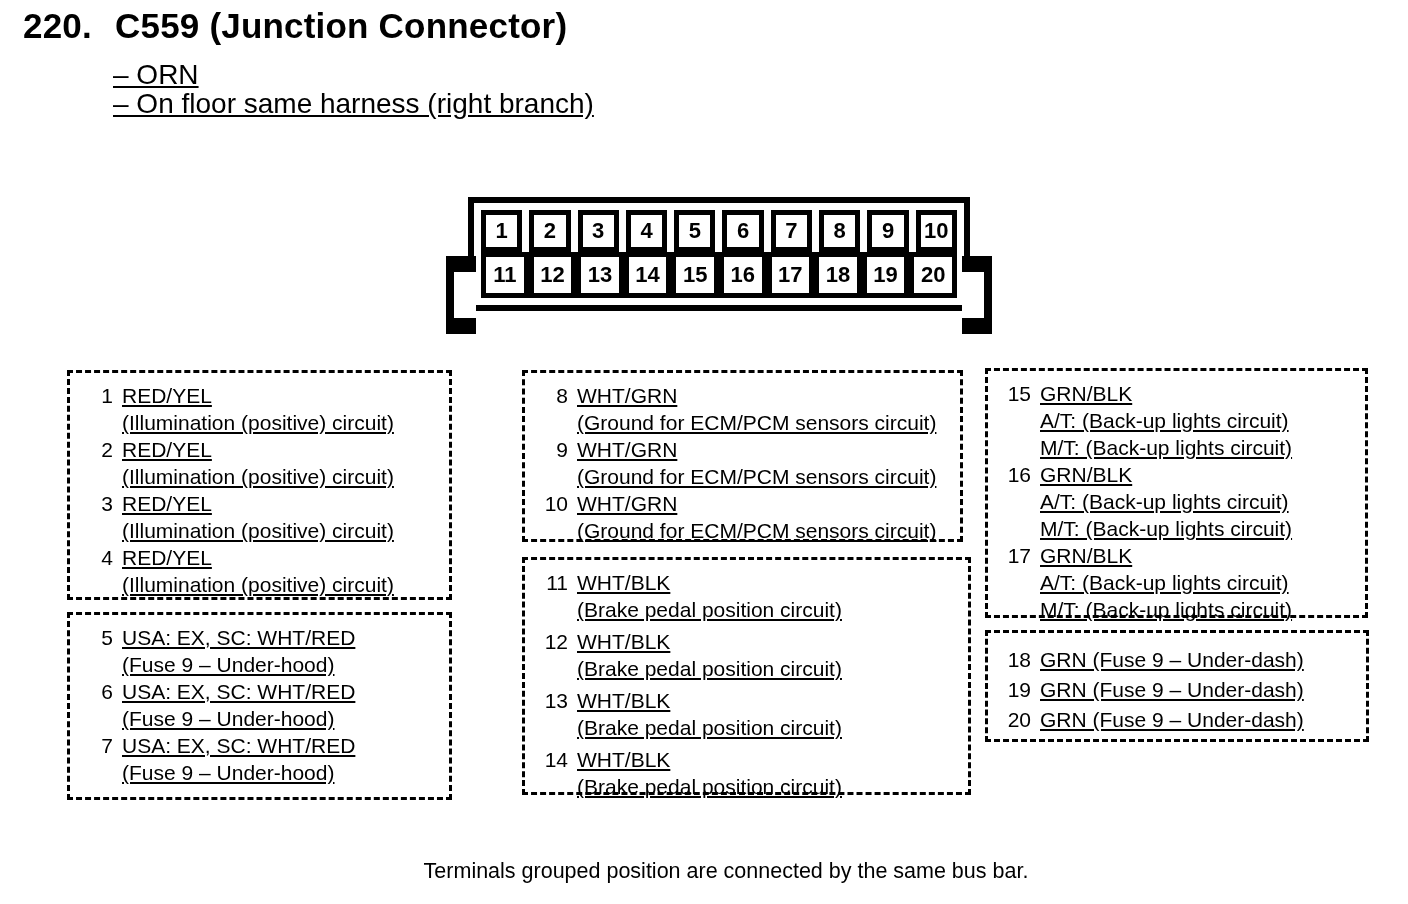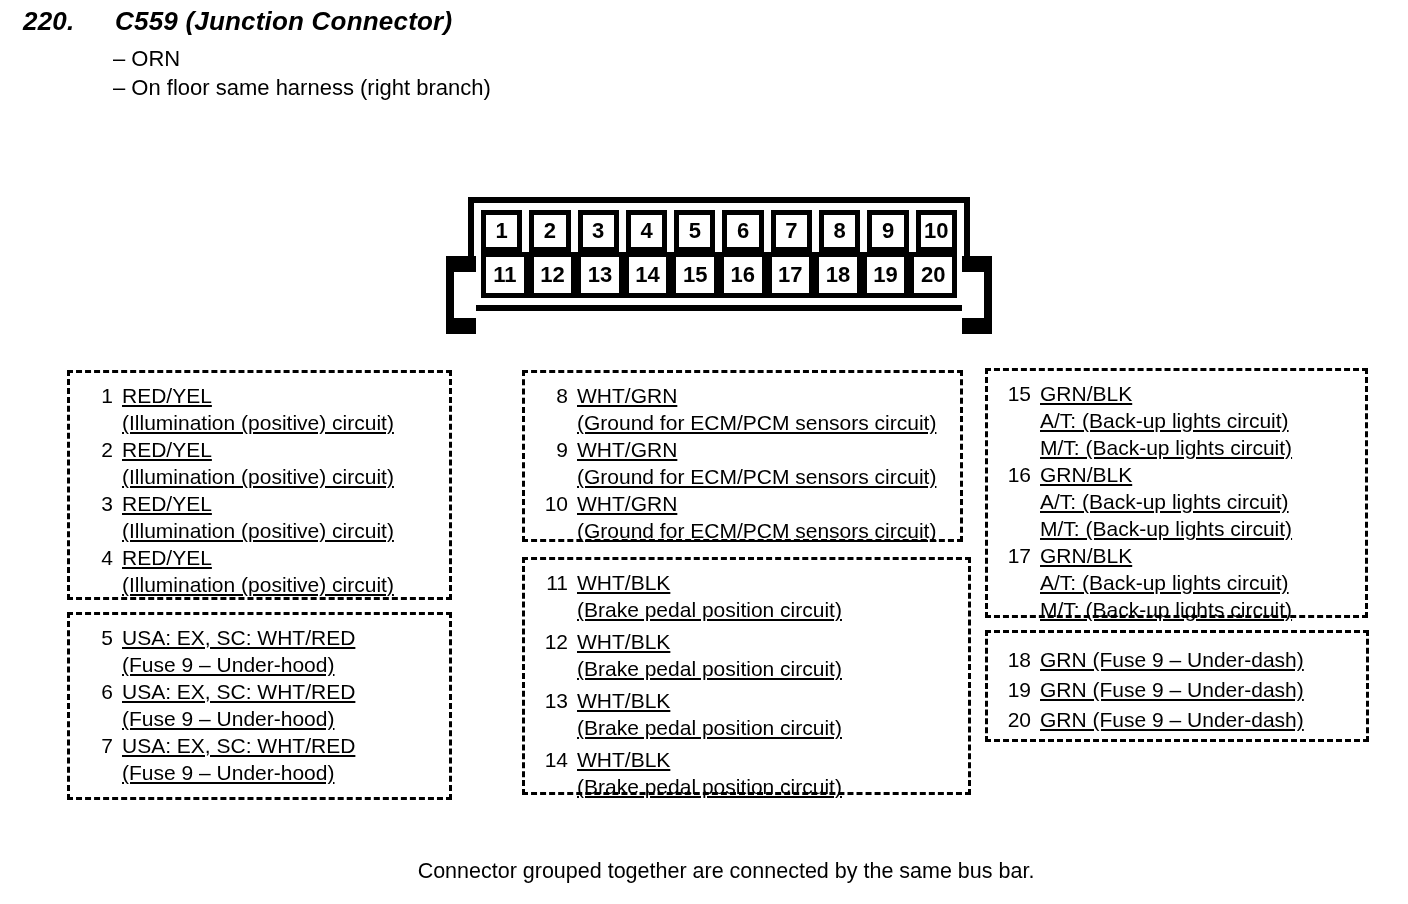--- a/index.html
+++ b/index.html
@@ -5,23 +5,23 @@
   html, body { margin:0; padding:0; background:#ffffff; }
   .page {
     position:relative; width:1408px; height:904px;
     background:#ffffff; color:#000;
     font-family:"Liberation Sans", sans-serif;
     overflow:hidden;
   }
 
   
   .header { position:absolute; left:23px; top:6px; }
-  .title-row { font-size:26px; font-weight:bold; white-space:nowrap; letter-spacing:0.2px;font-style:italic; }
+  .title-row { font-size:35px; font-weight:bold; white-space:nowrap; letter-spacing:0.2px; }
   .page-number { display:inline-block; width:92px; }
-  .bullets { position:absolute; left:113px; top:44px; font-size:22px; line-height:29px; }
+  .bullets { position:absolute; left:113px; top:60px; font-size:28px; line-height:29px;text-decoration:underline; }
   .bullet { white-space:nowrap; }
 
   
   .connector {
     position:absolute; left:468px; top:197px;
     width:490px; height:102px;
     border:6px solid #000; background:#fff;
   }
   .pin-row { display:flex; }
   .pin-row-top { margin:7px 7px 0 7px; gap:7px; }
@@ -255,15 +255,15 @@
         </div>
         <div class="entry">
           <span class="pin-no">20</span>
           <span class="desc">
             <div class="line">GRN (Fuse 9 – Under-dash)</div>
           </span>
         </div>
       </div>
     </div>
 
-  <div class="footnote">Connector grouped together are connected by the same bus bar.</div>
+  <div class="footnote">Terminals grouped position are connected by the same bus bar.</div>
 
 </div>
 
 </body></html>

